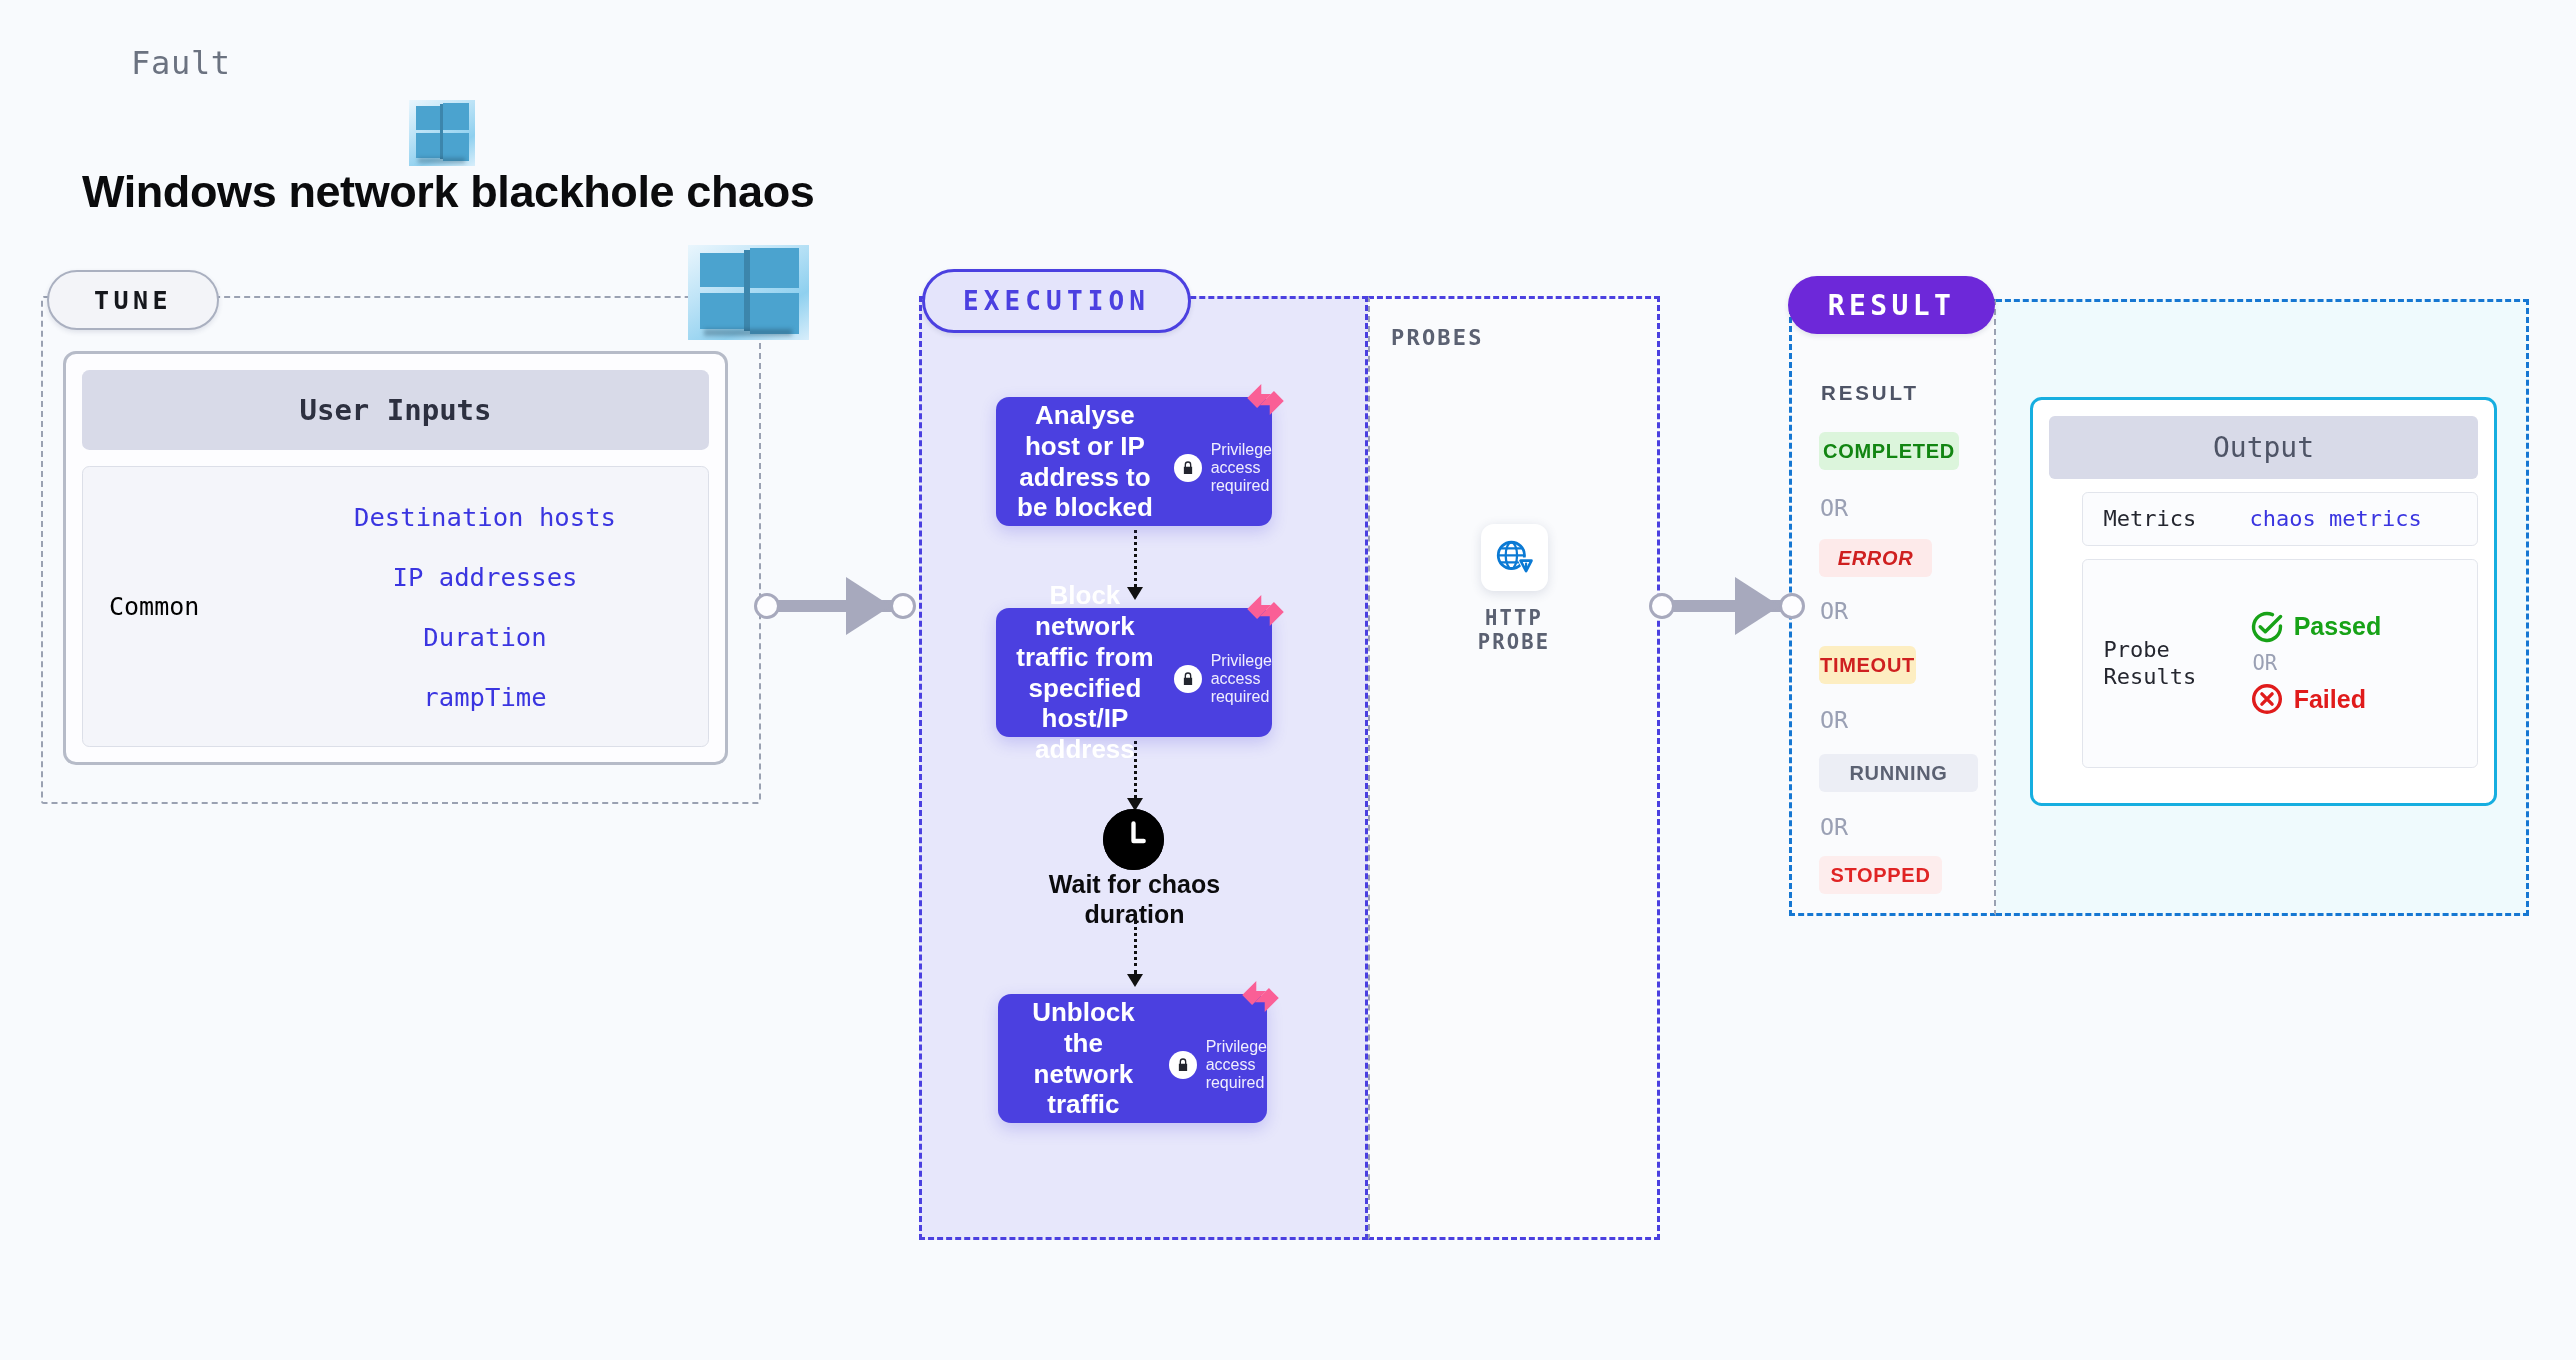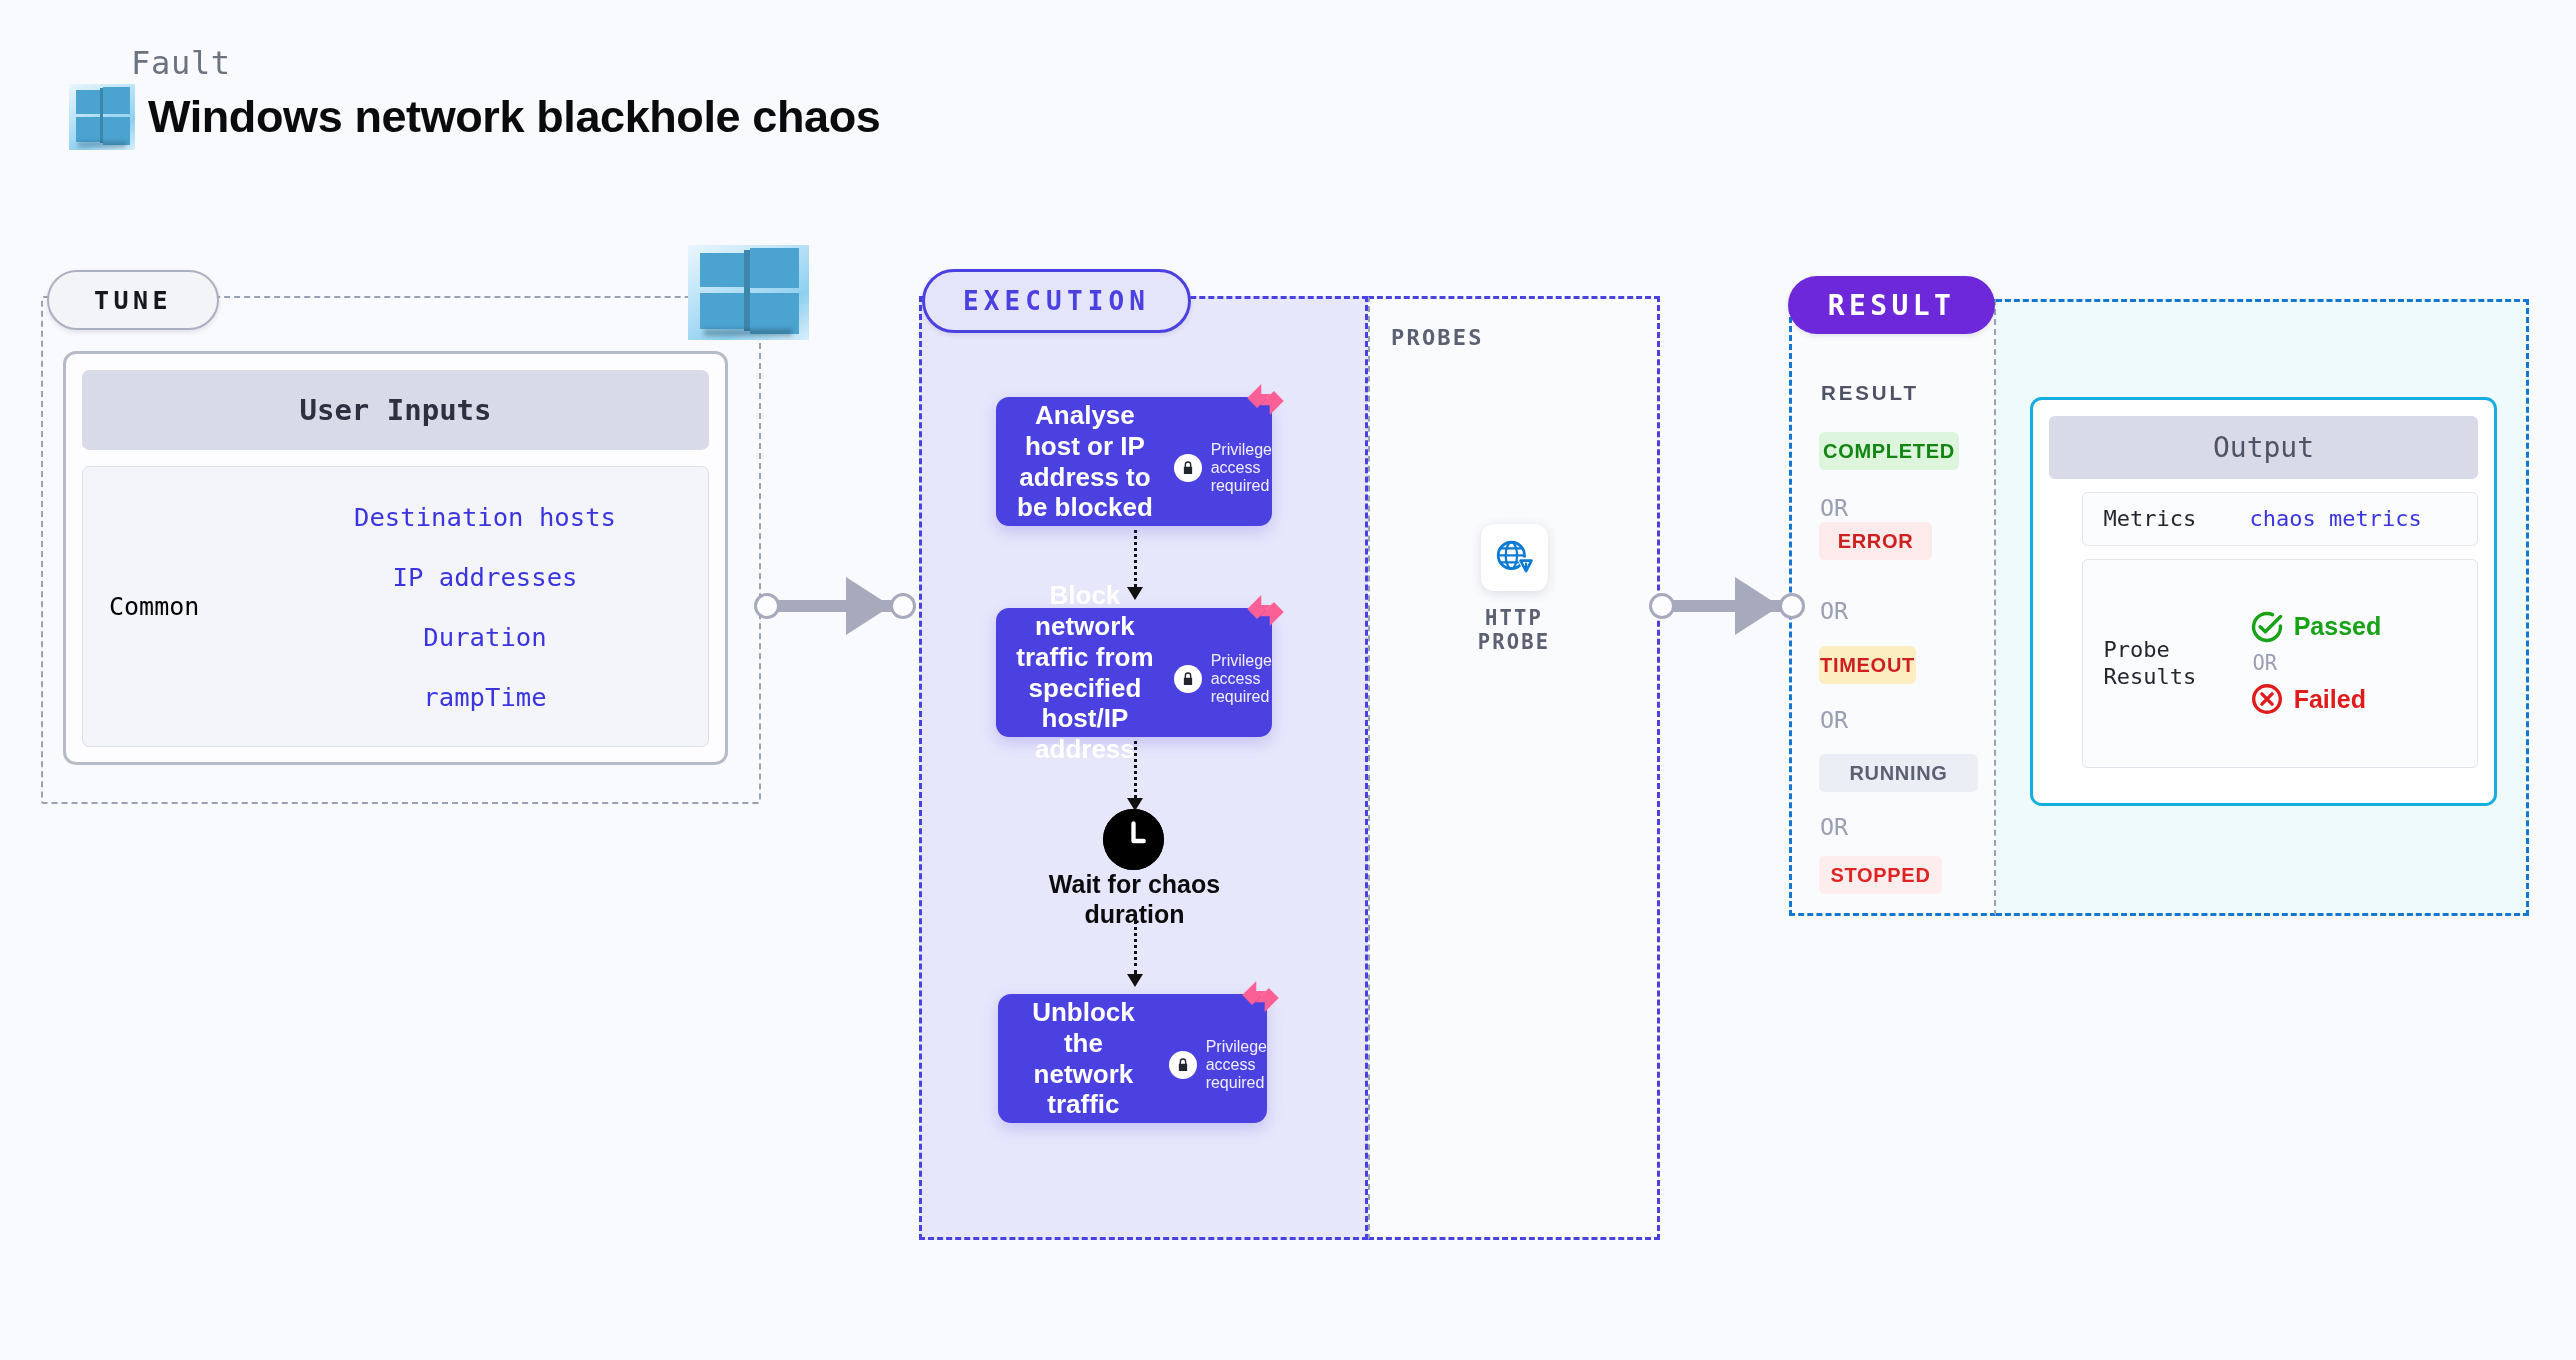--- a/index.html
+++ b/index.html
@@ -11,21 +11,21 @@
     overflow:hidden;
   }
 
   
   #header{position:absolute;left:69px;top:44px;}
   #fault-label{
     font-family:"DejaVu Sans Mono","Liberation Mono",monospace;
     font-size:32px;color:#6b7280;letter-spacing:0.7px;
     margin-left:62px;
   }
-  #header-row{display:flex;align-items:center;margin-top:2px;}
+  #header-row{display:flex;align-items:center;margin-top:18px;flex-direction:column;}
   #win-logo-head{width:66px;height:66px;flex:none;}
   #page-title{
     font-size:45px;font-weight:bold;color:#0b0b0d;
     margin-left:13px;letter-spacing:-0.4px;
     white-space:nowrap;
   }
 
   
   .winlogo{position:relative;display:block;
     background:linear-gradient(150deg,#eaf6fd 0%,#bfe4f7 35%,#8fd0ef 70%,#d8eefb 100%);
@@ -398,21 +398,21 @@
 </div>
 
 <div id="status-zone"></div>
 <div id="output-zone"></div>
 <div class="pill" id="result-pill">RESULT</div>
 <div id="status-label">RESULT</div>
 
 <div class="statusbadge" id="badge-0" style="top:432px;width:140px;background:#dcf5dc;color:#128512;">COMPLETED</div>
 <div class="orlbl" style="top:494px;">OR</div>
 
-<div class="statusbadge" id="badge-1" style="top:522px;width:113px;background:#fdeaea;color:#cf2020;">ERROR</div>
+<div class="statusbadge" id="badge-1" style="top:539px;width:113px;background:#fdeaea;color:#cf2020;font-style:italic;">ERROR</div>
 <div class="orlbl" style="top:597px;">OR</div>
 
 <div class="statusbadge" id="badge-2" style="top:646px;width:97px;background:#fdeec2;color:#cf2020;">TIMEOUT</div>
 <div class="orlbl" style="top:706px;">OR</div>
 
 <div class="statusbadge" id="badge-3" style="top:754px;width:159px;background:#eceef5;color:#5b6172;">RUNNING</div>
 <div class="orlbl" style="top:813px;">OR</div>
 
 <div class="statusbadge" id="badge-4" style="top:856px;width:123px;background:#fdeded;color:#e02424;">STOPPED</div>
 

